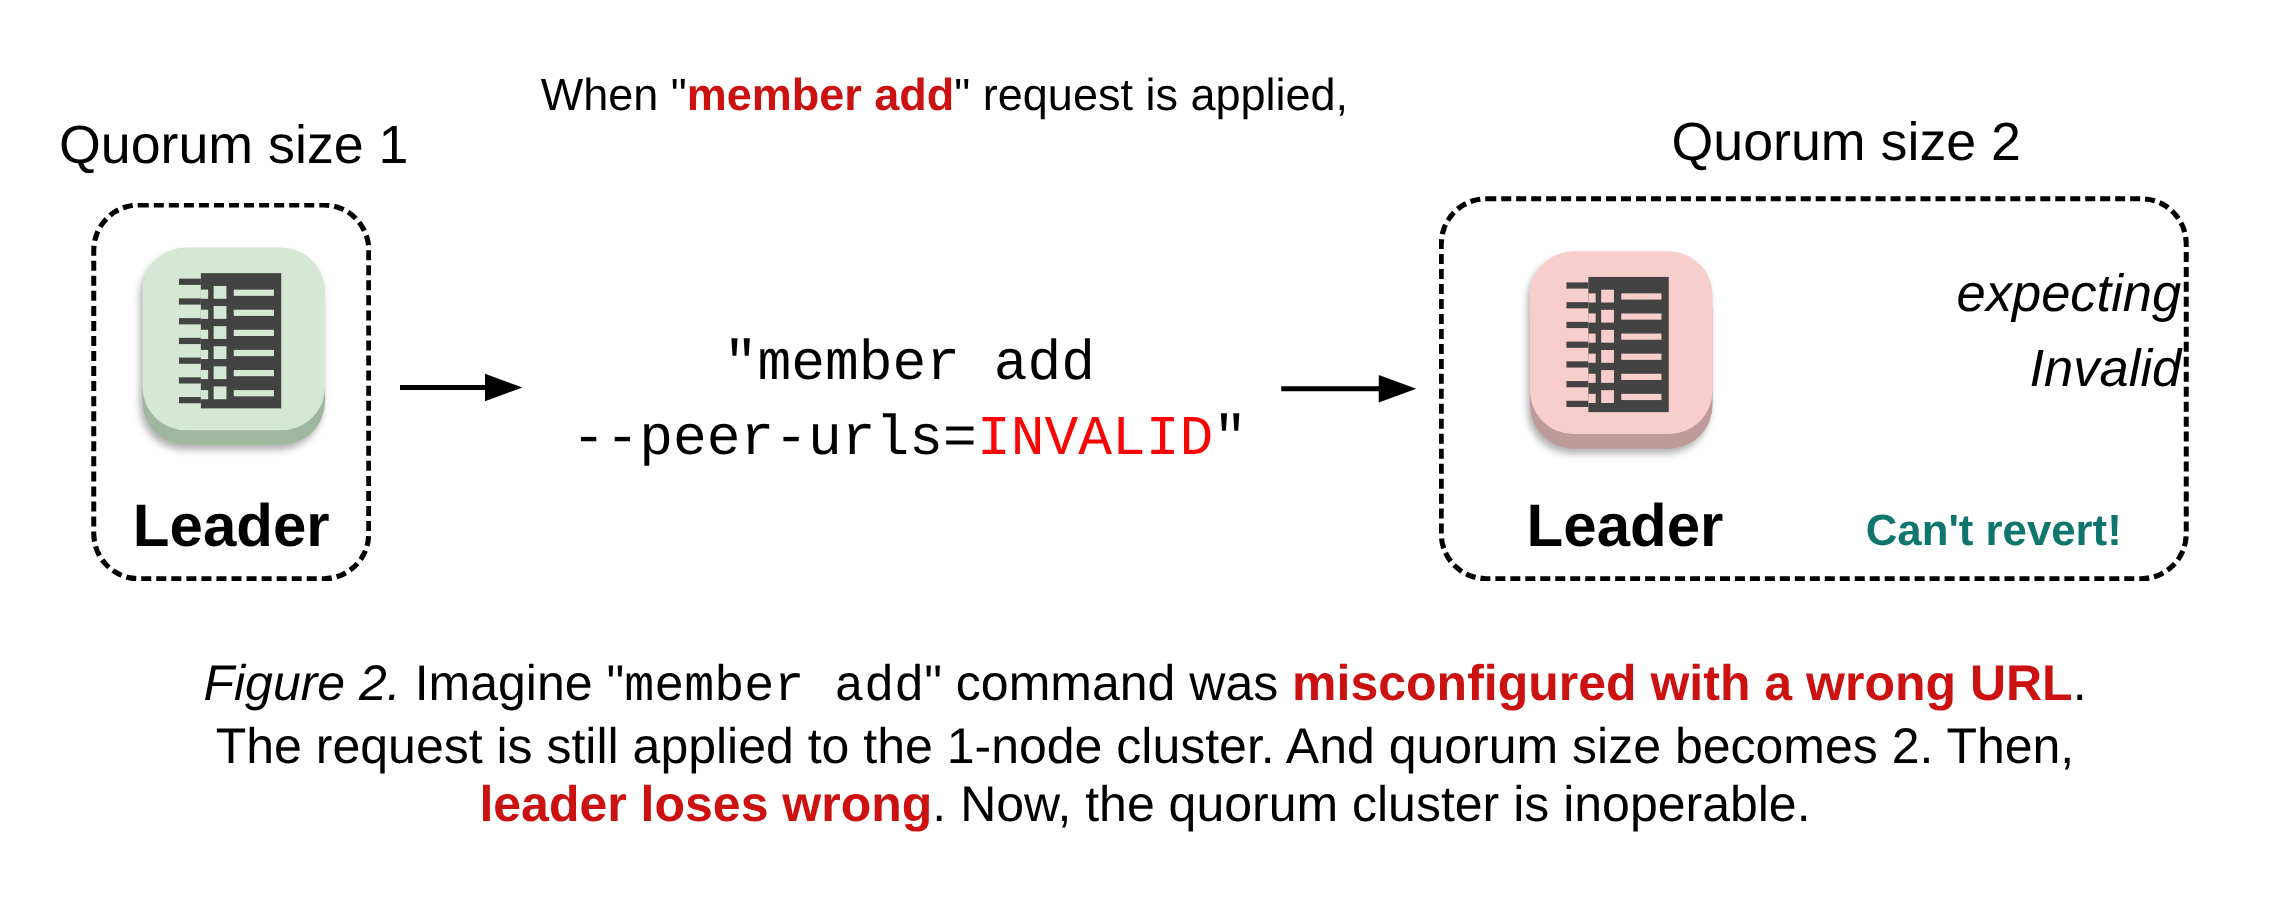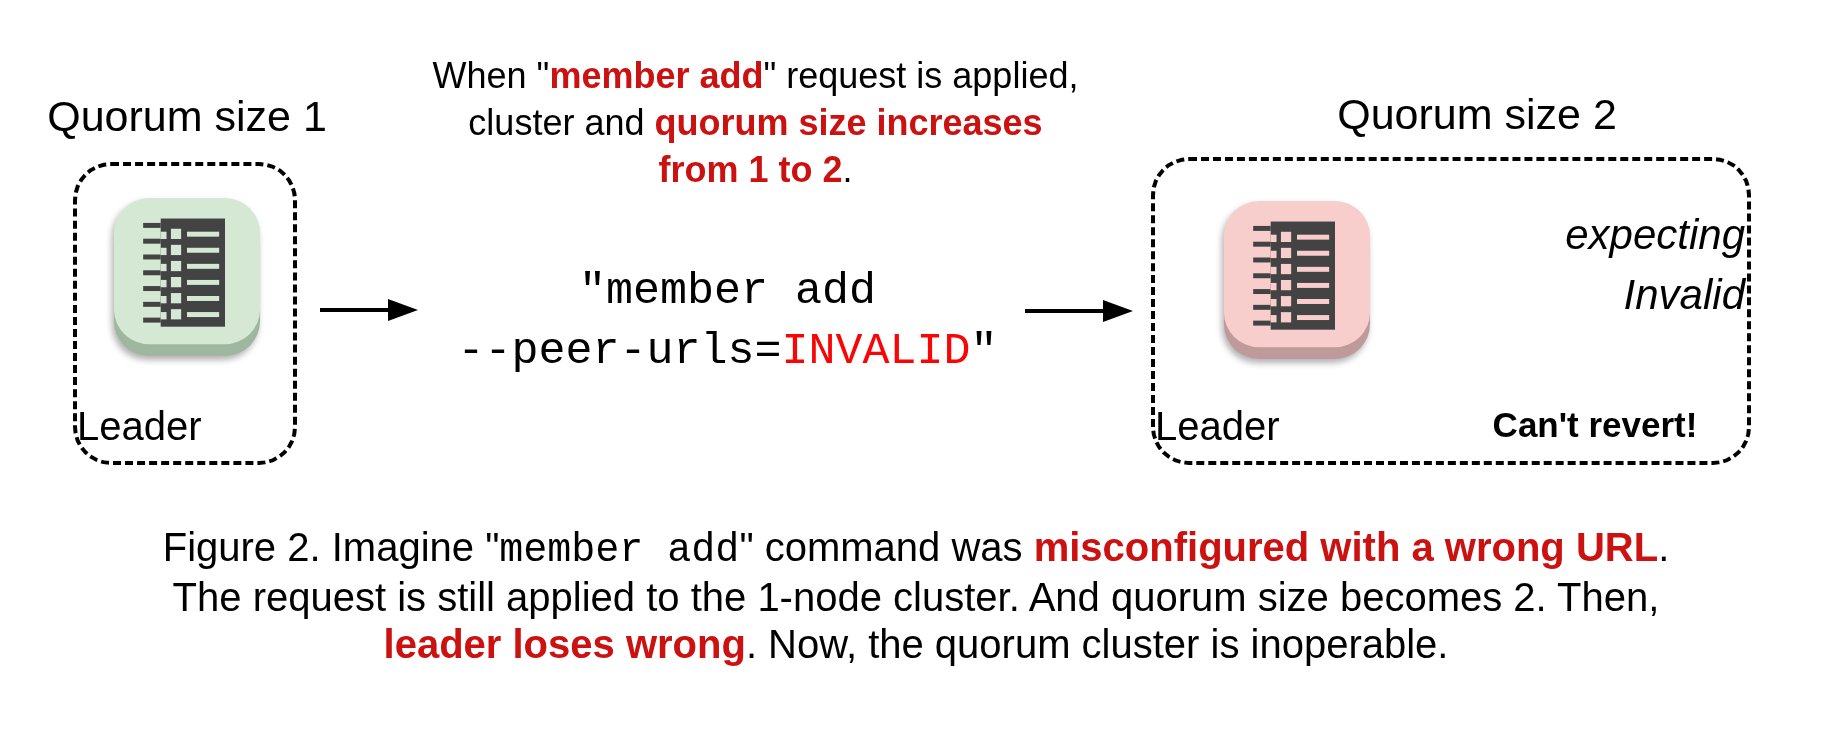--- a/index.html
+++ b/index.html
@@ -11,47 +11,47 @@
     position:absolute;font-size:43px;text-align:center;white-space:nowrap;
   }
   .dashed-box{
     position:absolute;border:4px dashed #000;border-radius:38px;box-sizing:border-box;
   }
   .node-icon{
     position:absolute;
     filter:drop-shadow(-2px 4px 3px rgba(0,0,0,0.30));
   }
   .node-label{
-    position:absolute;font-size:40px;
+    position:absolute;font-size:48px;text-align:center;font-weight:bold;
   }
   .note{
     position:absolute;left:398px;top:40px;width:715px;
     font-size:36px;line-height:47px;text-align:center;
   }
   .em-red{color:#cc1111;font-weight:bold;}
   .bright-red{color:#fa0505;}
   .command{
     position:absolute;left:395px;top:250px;width:665px;
     font-family:"Liberation Mono",monospace;font-size:45px;line-height:60px;
     text-align:center;white-space:nowrap;
   }
   .arrow{position:absolute;}
   .annotation{
     position:absolute;left:290px;top:44px;width:300px;
     font-size:42px;line-height:60px;font-style:italic;text-align:right;
   }
   .warning{
     position:absolute;left:290px;top:244px;width:300px;
-    font-size:35px;font-weight:bold;text-align:center;color:#000000;white-space:nowrap;
+    font-size:35px;font-weight:bold;text-align:center;color:#0f766e;white-space:nowrap;
   }
   .caption{
     position:absolute;left:0;top:512px;width:1832px;
     font-size:40px;line-height:47px;text-align:center;
   }
-  .caption .fig{}
+  .caption .fig{font-style:italic;}
   .caption .mono{font-family:"Liberation Mono",monospace;}
 </style>
 </head>
 <body>
 
 <div class="canvas">
 
   <div class="cluster-title" style="left:35px;top:80px;width:304px;">Quorum size 1</div>
 
   <div class="dashed-box" style="left:73px;top:150px;width:224px;height:303px;">
@@ -92,22 +92,20 @@
     <div class="node-label" style="left:0;right:0;bottom:12px;">Leader</div>
   </div>
 
   <svg class="arrow" style="left:318px;top:284px;" width="102" height="28" viewBox="0 0 102 28">
     <line x1="2" y1="14" x2="72" y2="14" stroke="#000" stroke-width="4"></line>
     <polygon points="70,3 100,14 70,25" fill="#000"></polygon>
   </svg>
 
   <div class="note">
     <div><span>When "</span><span class="em-red">member add</span><span>" request is applied,</span></div>
-    <div><span>cluster and </span><span class="em-red">quorum size increases</span></div>
-    <div><span class="em-red">from 1 to 2</span><span>.</span></div>
   </div>
 
   <div class="command">
     <div>"member add</div>
     <div><span>--peer-urls=</span><span class="bright-red">INVALID</span><span>"</span></div>
   </div>
 
   <svg class="arrow" style="left:1023px;top:285px;" width="112" height="28" viewBox="0 0 112 28">
     <line x1="2" y1="14" x2="82" y2="14" stroke="#000" stroke-width="4"></line>
     <polygon points="80,3 110,14 80,25" fill="#000"></polygon>

